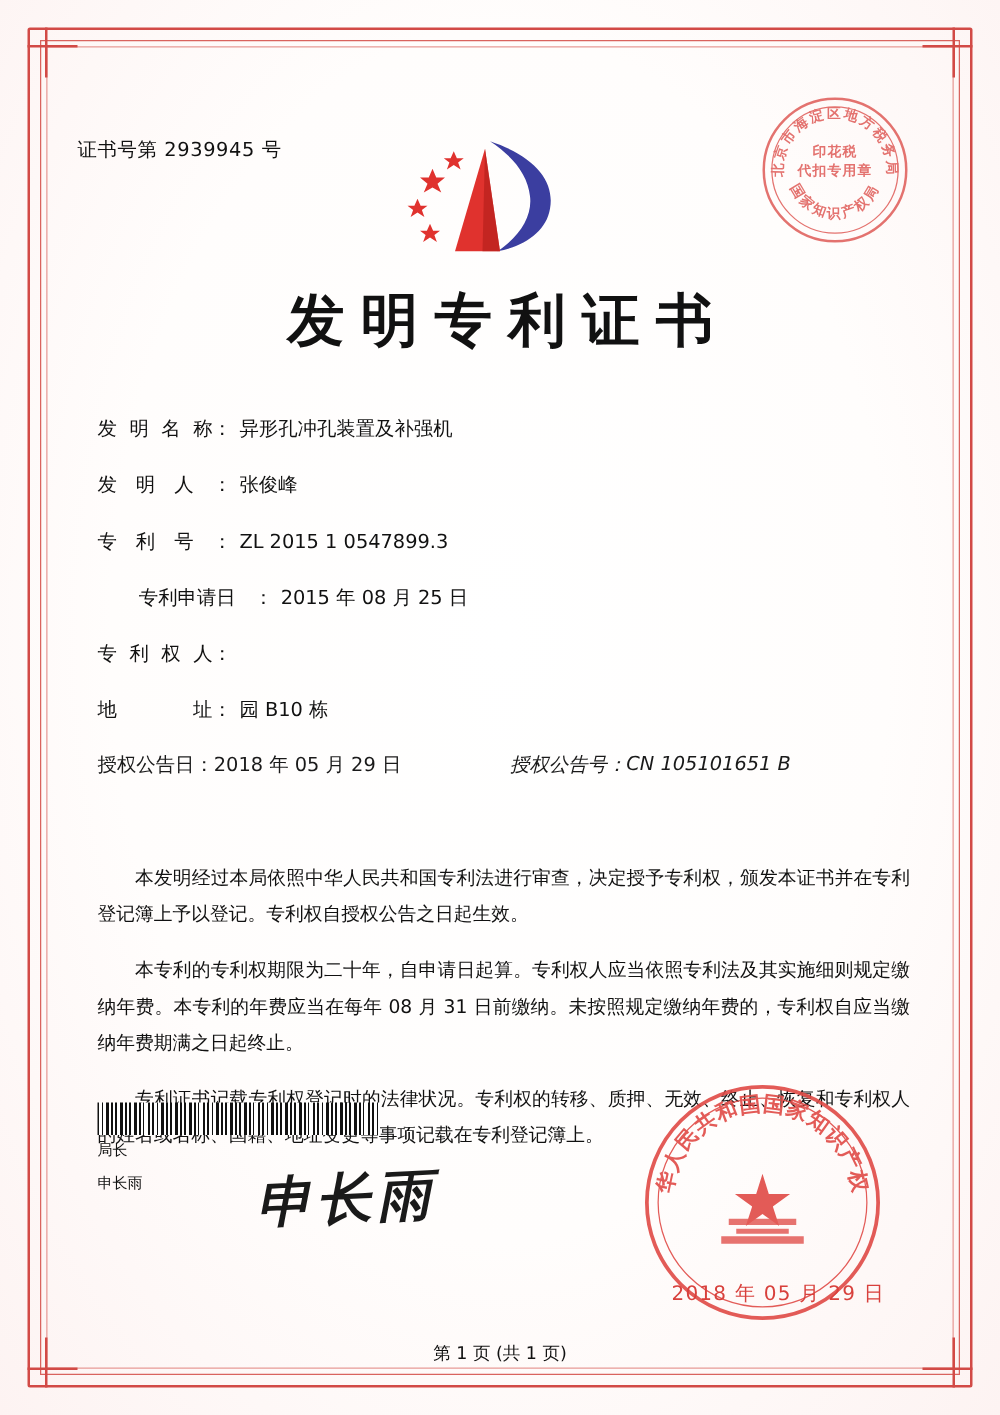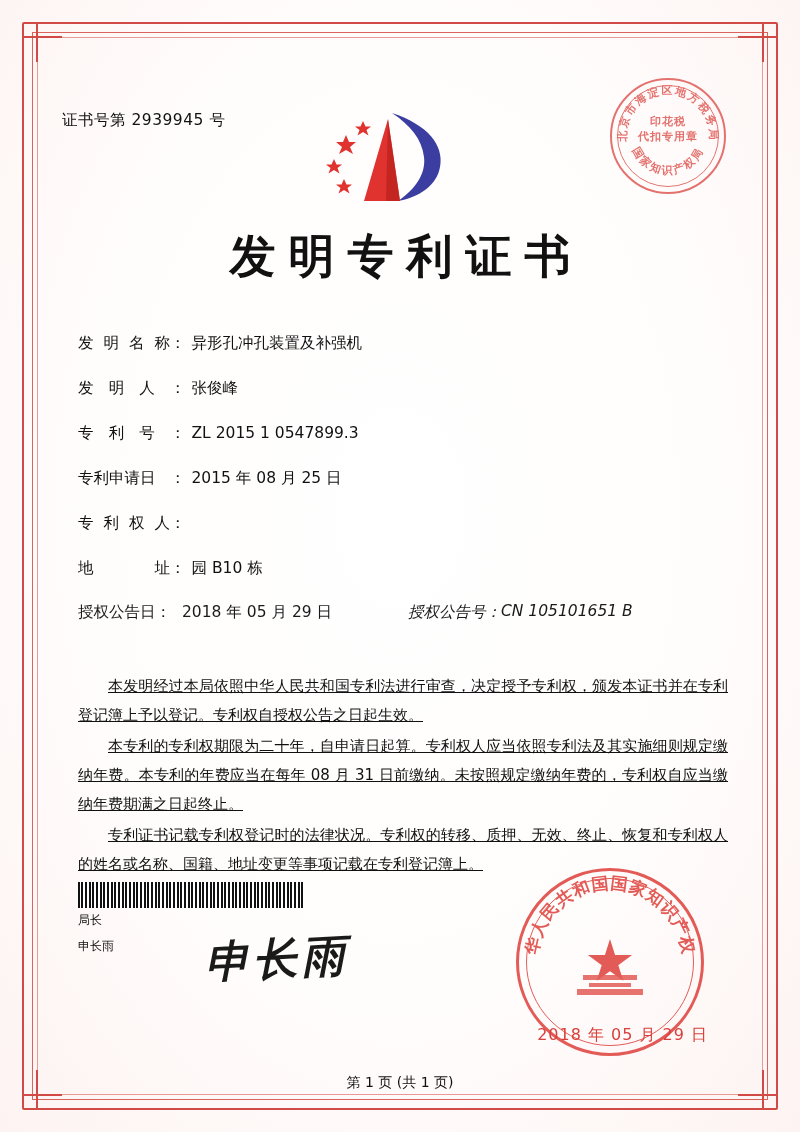--- a/index.html
+++ b/index.html
@@ -152,50 +152,49 @@
     line-height: 23px;
     color: #111;
   }
   .field-label {
     width: 92px;
     flex: 0 0 92px;
     letter-spacing: 0px;
     display: flex;
     justify-content: space-between;
   }
-  .field-label.tight { letter-spacing: 0; }
+  .field-label.tight { letter-spacing: 0; margin-left: 33px; }
   .field-sep { margin: 0 6px 0 0; }
   .field-value { flex: 1; }
   .field-value .sub-line { display: block; }
 
   .row-split {
     display: flex;
     align-items: baseline;
     font-size: 15.5px;
     margin-bottom: 10px;
   }
-  .row-split .left { width: 330px; flex: 0 0 330px; display: flex; gap: 11px; }
+  .row-split .left { width: 330px; flex: 0 0 330px; display: flex; }
   .row-split .right { display: flex; font-style: italic; }
   .row-split .lbl { white-space: nowrap; }
 
   
   .body-text {
     position: absolute;
     left: 78px;
     right: 72px;
     top: 672px;
     font-size: 15px;
     line-height: 29px;
     color: #111;
     text-align: justify;
   }
   .body-text p {
-    margin: 0 0 2px 0;
+    margin: 16px 0 2px 0;
     text-indent: 30px;
-    text-decoration: underline;
   }
 
   
   .barcode {
     position: absolute;
     left: 78px;
     top: 882px;
     width: 226px;
     height: 26px;
     background: repeating-linear-gradient(

